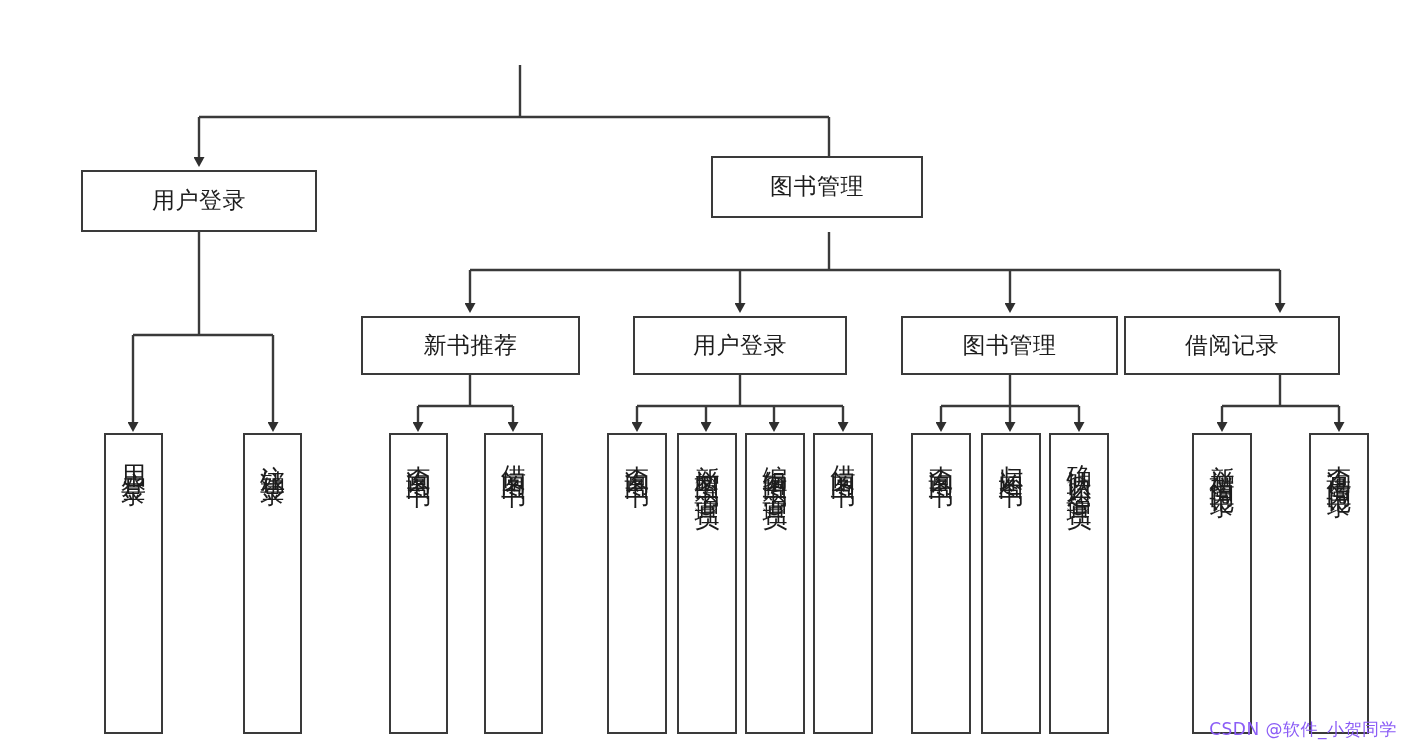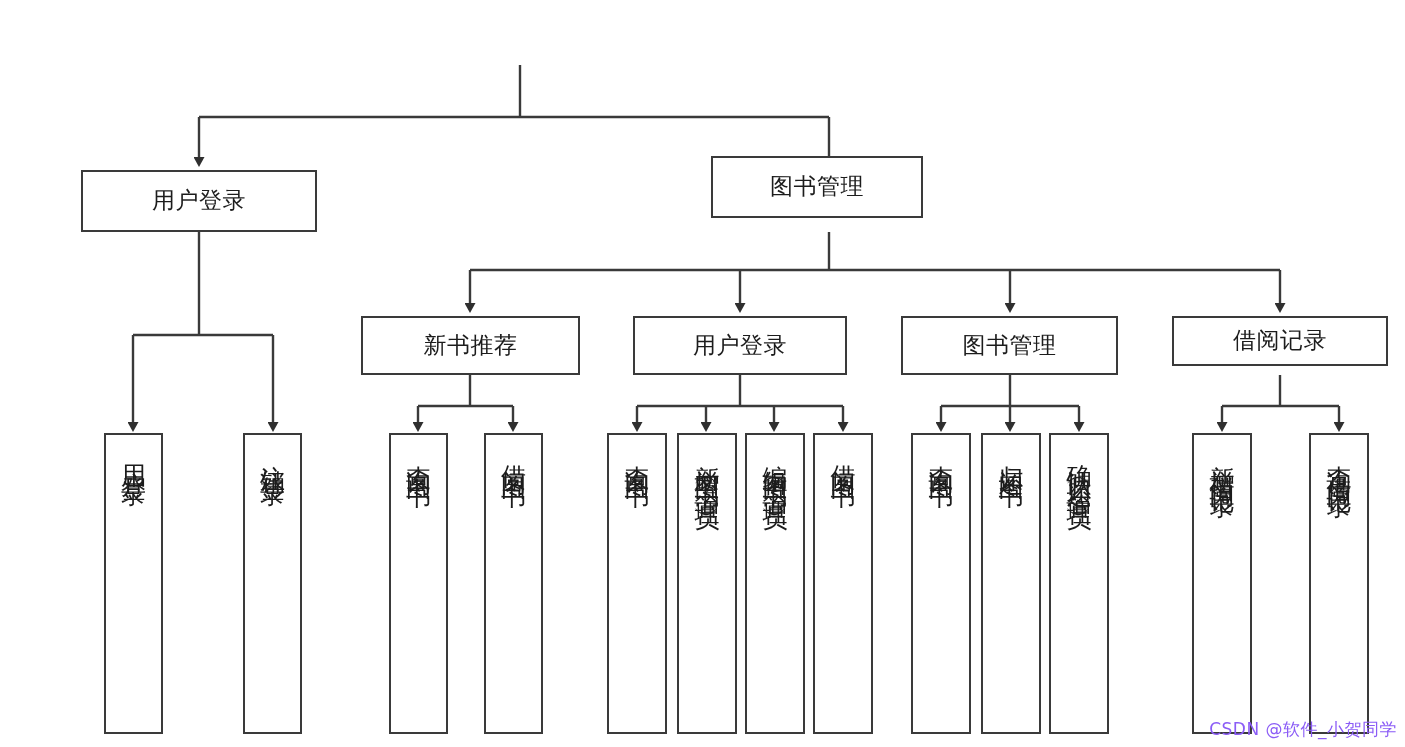--- a/index.html
+++ b/index.html
@@ -144,21 +144,21 @@
   </div>
 
   <div class="node horiz" style="left:633px; top:316px; width:214px; height:59px;">
     <span class="label">用户登录</span>
   </div>
 
   <div class="node horiz" style="left:901px; top:316px; width:217px; height:59px;">
     <span class="label">图书管理</span>
   </div>
 
-  <div class="node horiz" style="left:1172px; top:316px; width:216px; height:50px;">
+  <div class="node horiz" style="left:1124px; top:316px; width:216px; height:59px;">
     <span class="label">借阅记录</span>
   </div>
 
   <div class="node vert" style="left:104px; top:433px; width:59px; height:301px;">
     <span class="label">用户登录</span>
   </div>
 
   <div class="node vert" style="left:243px; top:433px; width:59px; height:301px;">
     <span class="label">注销登录</span>
   </div>

